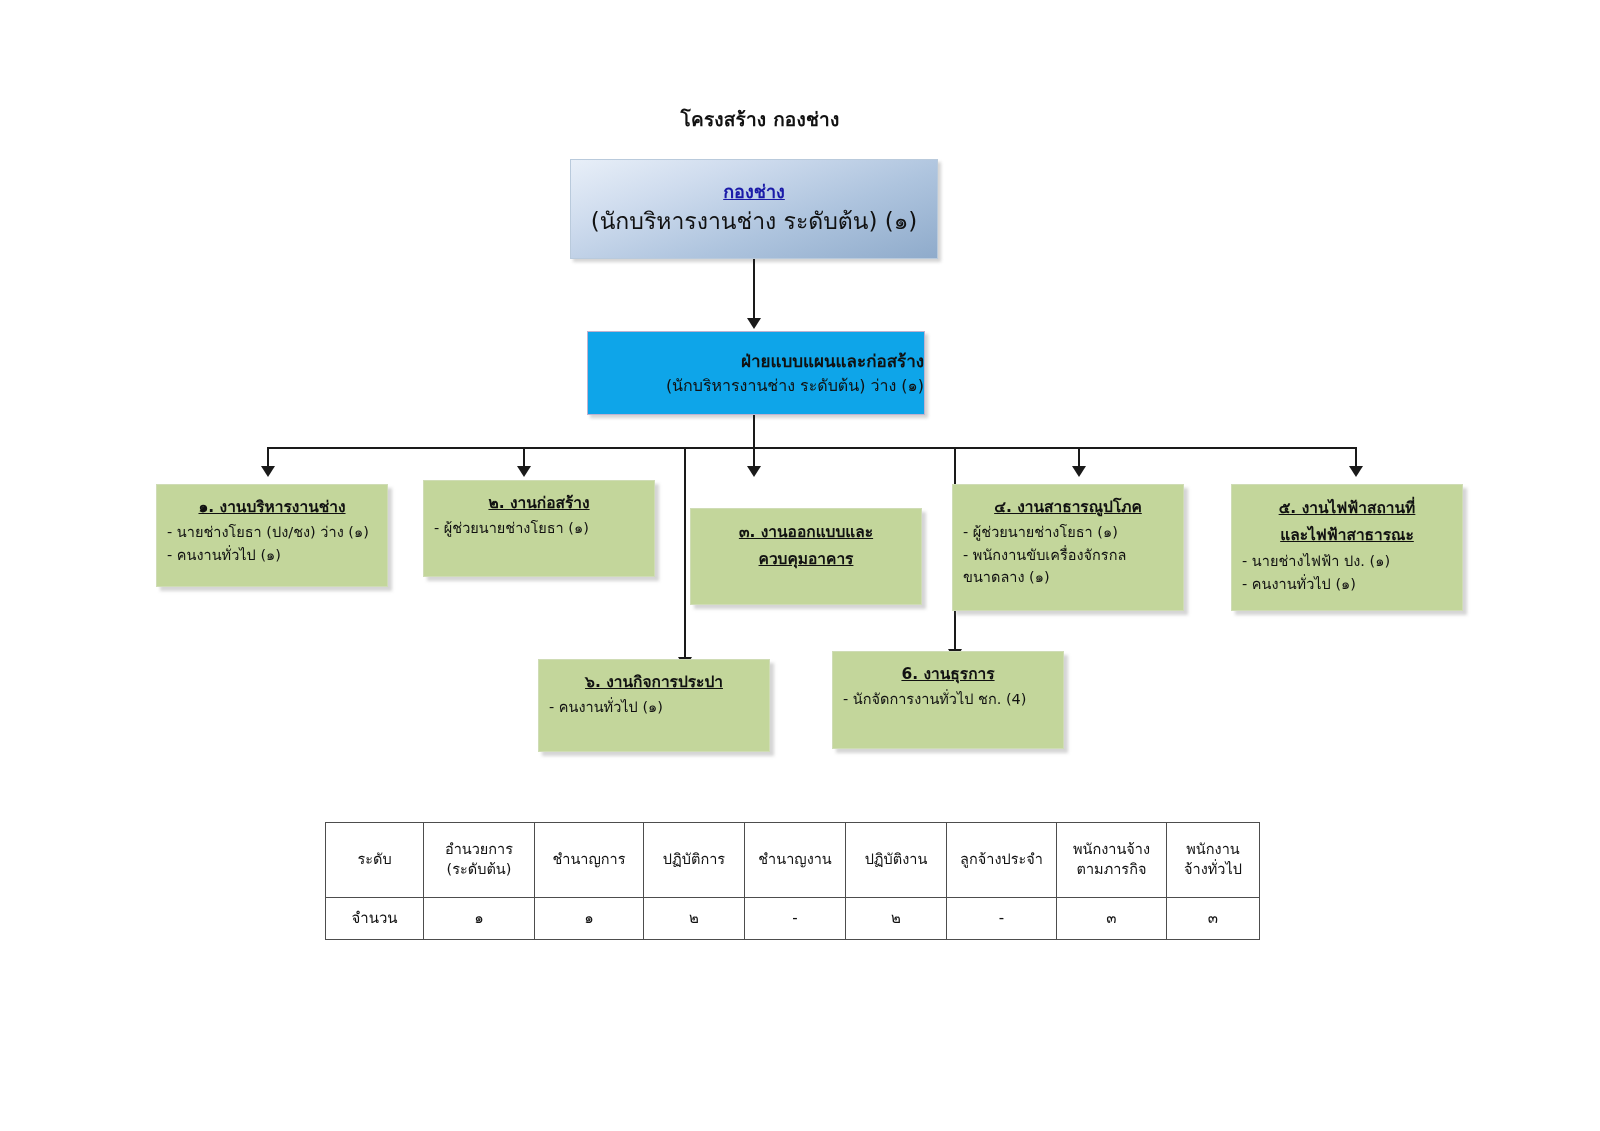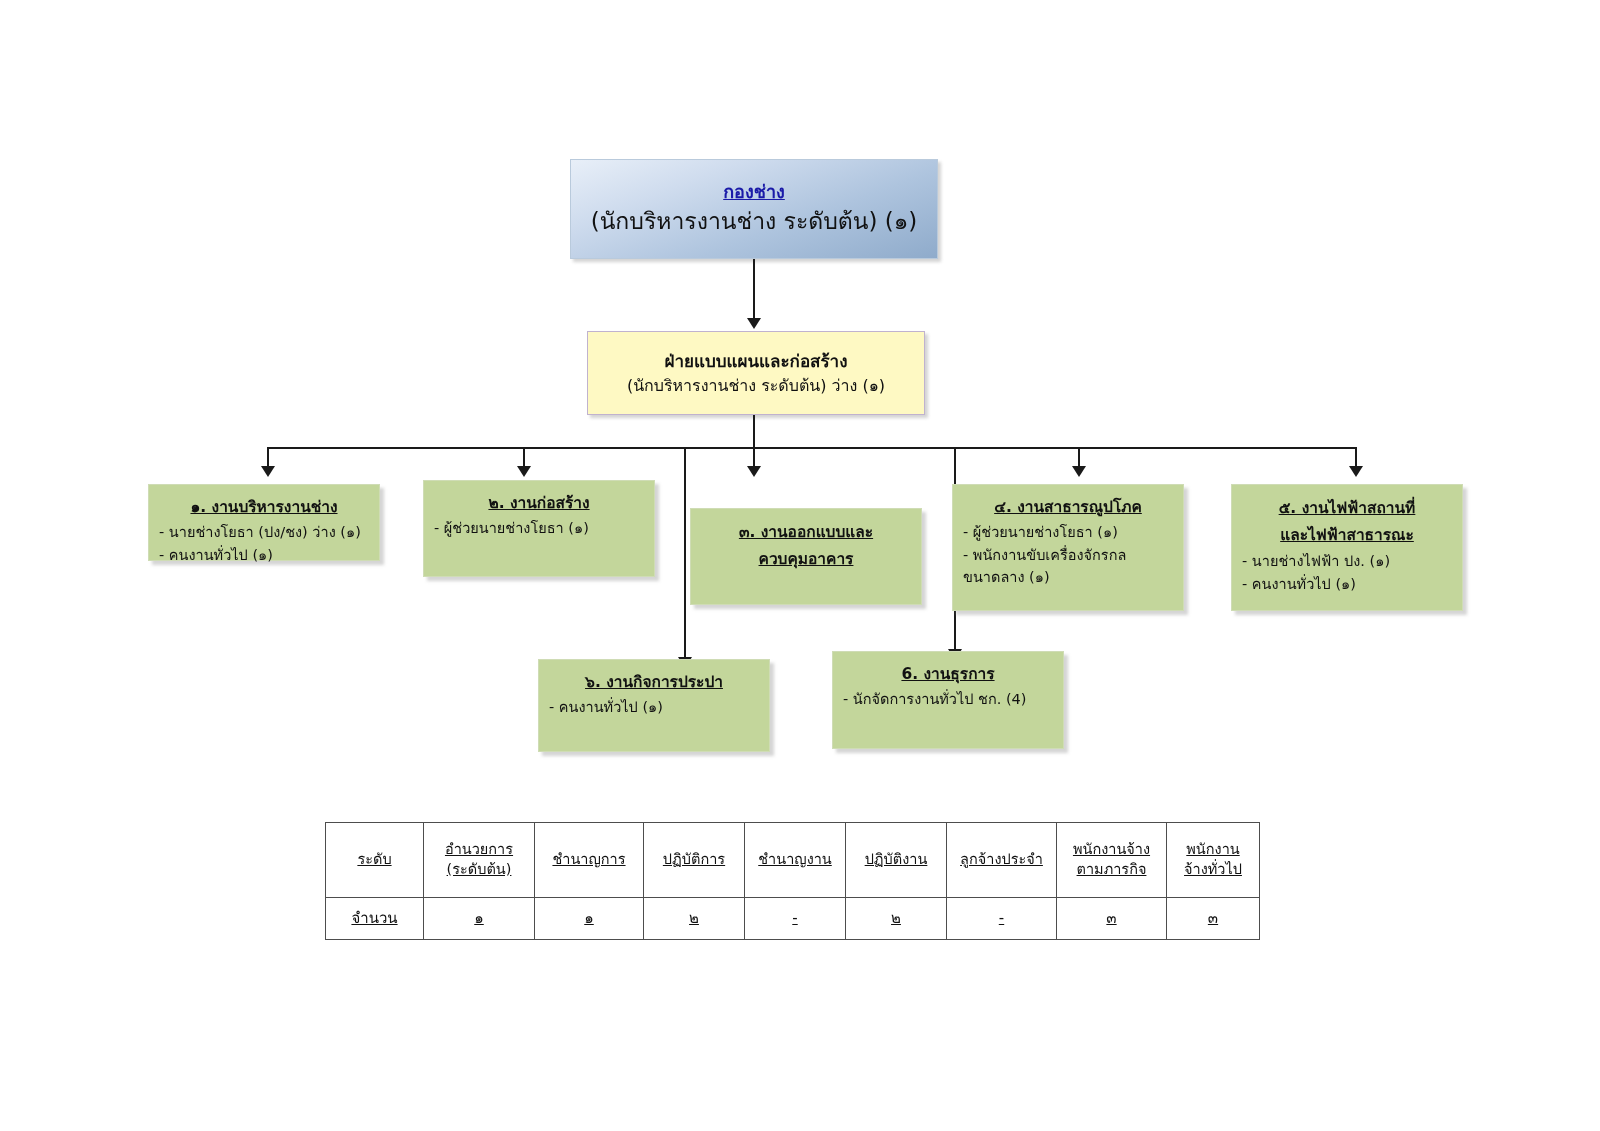--- a/index.html
+++ b/index.html
@@ -60,23 +60,24 @@
     color: #1a1aa8;
     text-decoration: underline;
   }
   .node-root .line2 {
     font-size: 23px;
     color: #111;
   }
 
   
   .node-div {
-    background: #fef9c3;
+    background: #0ea5e9;
     border: 1px solid #c0b2cf;
     box-shadow: 3px 3px 3px rgba(120,120,120,0.32);
+    text-align: right;
   }
   .node-div .line1 {
     font-size: 17px;
     font-weight: bold;
   }
   .node-div .line2 {
     font-size: 16px;
   }
 
   
@@ -129,21 +130,20 @@
     border-top: 11px solid #1a1a1a;
   }
 
   
   .summary-table {
     position: absolute;
     left: 325px;
     top: 822px;
     border-collapse: collapse;
     background: #ffffff;
-    text-decoration: underline;
   }
   .summary-table td {
     border: 1px solid #4d4d4d;
     text-align: center;
     vertical-align: middle;
     font-size: 14.5px;
     padding: 4px 6px;
     line-height: 1.35;
     color: #111;
   }
@@ -162,20 +162,21 @@
   .summary-table td.c5 { width: 88px; }
   .summary-table td.c6 { width: 97px; }
   .summary-table td.c7 { width: 97px; }
   .summary-table td.c8 { width: 80px; }
 </style>
 </head>
 <body>
 
 <div id="canvas">
 
+  <div class="chart-title">โครงสร้าง กองช่าง</div>
 
   <div class="node node-root" style="left:570px; top:159px; width:368px; height:100px;">
     <div class="inner">
       <div class="line1">กองช่าง</div>
       <div class="line2">(นักบริหารงานช่าง ระดับต้น) (๑)</div>
     </div>
   </div>
 
   <div class="vline" style="left:753px; top:259px; height:62px;"></div>
   <div class="arrowhead" style="left:747px; top:318px;"></div>
@@ -205,21 +206,21 @@
 
   <div class="vline" style="left:1355px; top:447px; height:22px;"></div>
   <div class="arrowhead" style="left:1349px; top:466px;"></div>
 
   <div class="vline" style="left:684px; top:447px; height:213px;"></div>
   <div class="arrowhead" style="left:678px; top:657px;"></div>
 
   <div class="vline" style="left:954px; top:447px; height:205px;"></div>
   <div class="arrowhead" style="left:948px; top:649px;"></div>
 
-  <div class="node node-green" style="left:148px; top:484px; width:232px; height:77px;padding-left:44px;">
+  <div class="node node-green" style="left:156px; top:484px; width:232px; height:103px;padding-left:44px;">
     <div class="inner">
       <div class="head">๑. งานบริหารงานช่าง</div>
       <div class="item">- นายช่างโยธา (ปง/ชง) ว่าง (๑)</div>
       <div class="item">- คนงานทั่วไป (๑)</div>
     </div>
   </div>
 
   <div class="node node-green" style="left:423px; top:480px; width:232px; height:97px;">
     <div class="inner">
       <div class="head">๒. งานก่อสร้าง</div>

